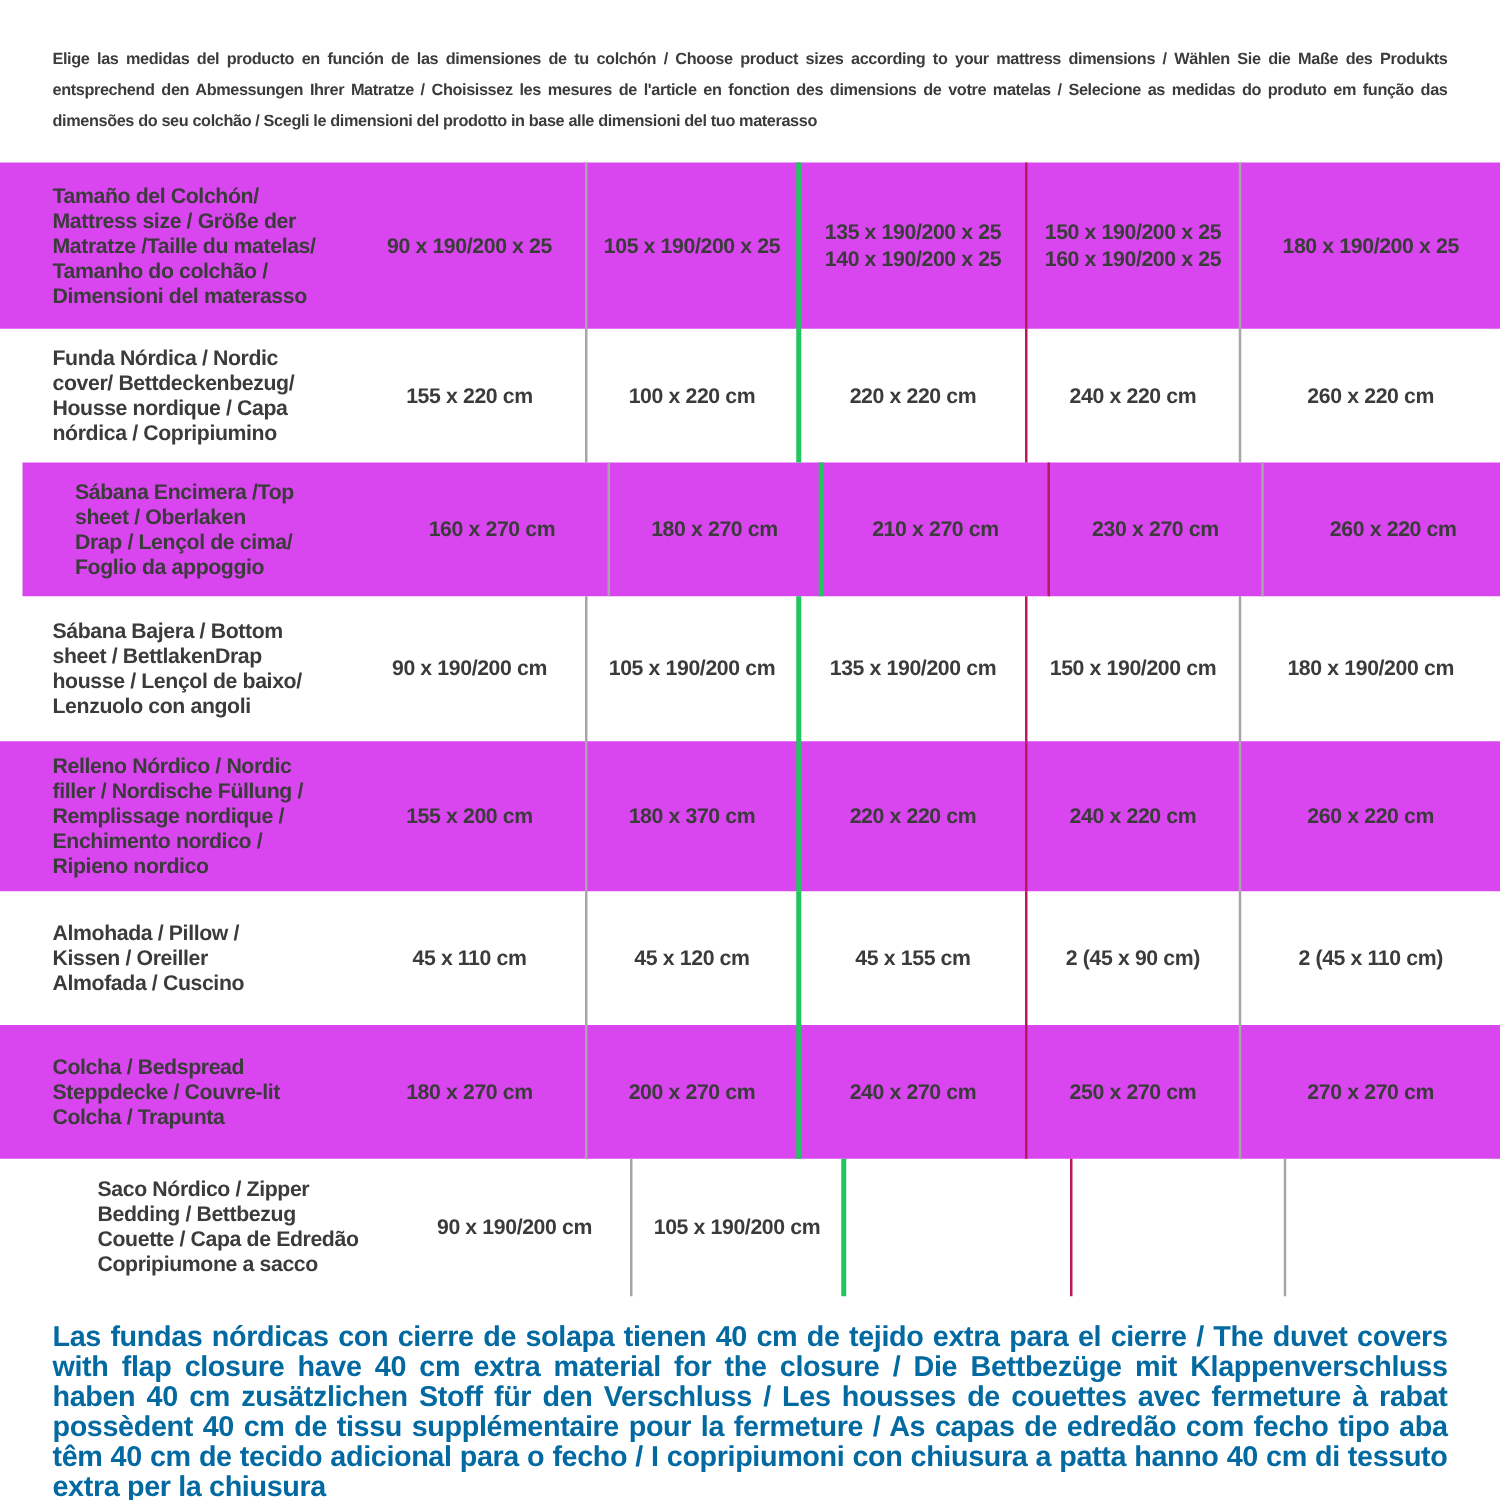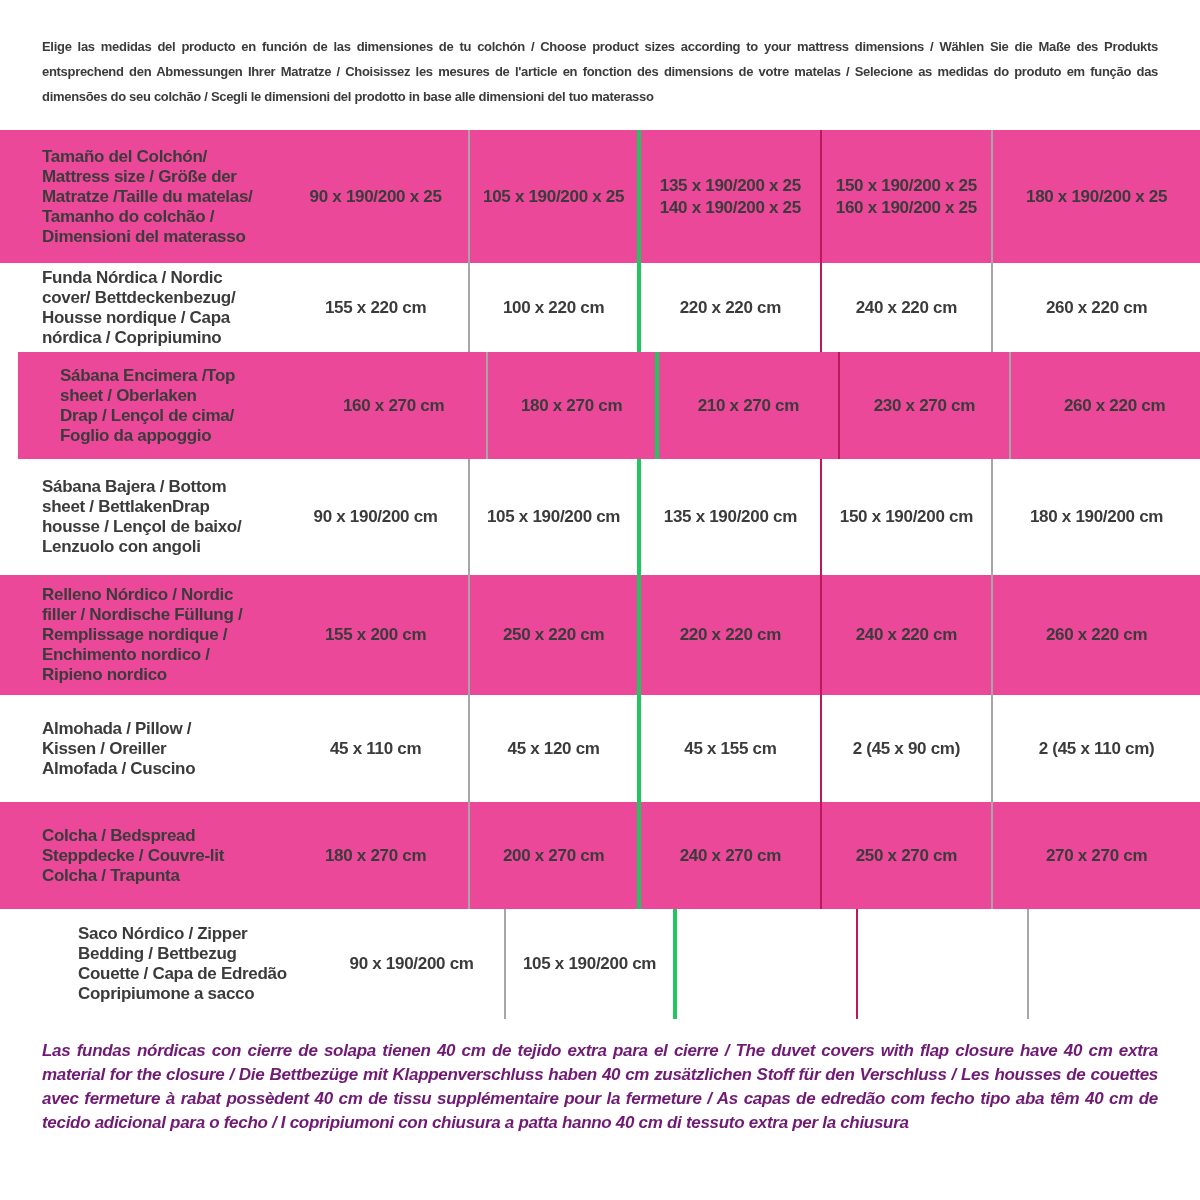--- a/index.html
+++ b/index.html
@@ -24,23 +24,23 @@
 
   .size-table{
     margin-top:21px;
     width:1200px;
   }
   .row{
     display:flex;
     width:100%;
     align-items:stretch;
   }
-  .row.shaded{background:#ec4899;}
+  .row.shaded{background:#d946ef;}
   .row.r0{height:133px;}
-  .row.r1{height:89px;}
+  .row.r1{height:107px;}
   .row.r2{height:107px;margin-left:18px;}
   .row.r3{height:116px;}
   .row.r4{height:120px;}
   .row.r5{height:107px;}
   .row.r6{height:107px;}
   .row.r7{height:110px;padding-left:36px;}
 
   .cell{
     display:flex;
     align-items:center;
@@ -65,27 +65,26 @@
   }
   .cell.c1{width:15.4%;text-align:center;}
   .cell.c2{width:14.1%;border-left:2px solid #a6a6a6;}
   .cell.c3{width:15.2%;border-left:4px solid #22c55e;}
   .cell.c4{width:14.3%;border-left:2px solid #be185d;}
   .cell.c5{width:17.4%;border-left:2px solid #a6a6a6;}
 
   .footnote{
     margin:0;
     padding:20px 42px 0 42px;
-    font-size:17px;
+    font-size:23px;
     font-weight:bold;
     line-height:24px;
     letter-spacing:-0.3px;
     text-align:justify;
-    color:#701a75;
-    font-style:italic;
+    color:#0369a1;
   }
 </style>
 </head>
 <body>
 
 <div class="page">
 
   <p class="intro">Elige las medidas del producto en función de las dimensiones de tu colchón / Choose product sizes according to your mattress dimensions / Wählen Sie die Maße des Produkts entsprechend den Abmessungen Ihrer Matratze / Choisissez les mesures de l'article en fonction des dimensions de votre matelas / Selecione as medidas do produto em função das dimensões do seu colchão / Scegli le dimensioni del prodotto in base alle dimensioni del tuo materasso</p>
 
   <div class="size-table">
@@ -141,21 +140,21 @@
       <div class="cell val c5">180 x 190/200 cm</div>
     </div>
 
     <div class="row shaded r4">
       <div class="cell label">Relleno Nórdico / Nordic
 filler / Nordische Füllung /
 Remplissage nordique /
 Enchimento nordico /
 Ripieno nordico</div>
       <div class="cell val c1">155 x 200 cm</div>
-      <div class="cell val c2">250 x 220 cm</div>
+      <div class="cell val c2">180 x 370 cm</div>
       <div class="cell val c3">220 x 220 cm</div>
       <div class="cell val c4">240 x 220 cm</div>
       <div class="cell val c5">260 x 220 cm</div>
     </div>
 
     <div class="row r5">
       <div class="cell label">Almohada  / Pillow /
 Kissen / Oreiller
 Almofada / Cuscino</div>
       <div class="cell val c1">45 x 110 cm</div>

